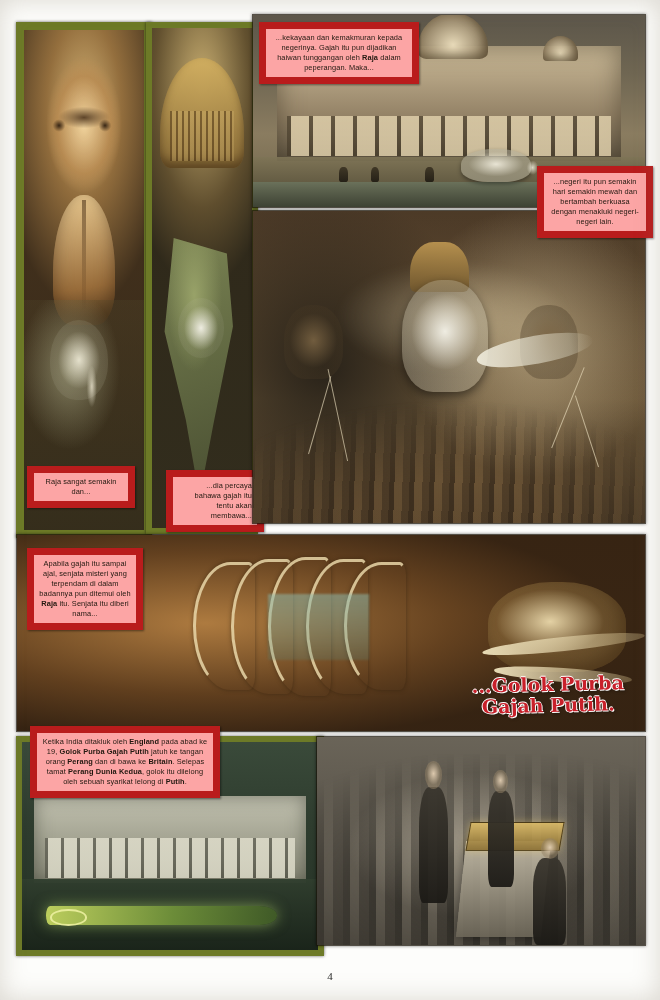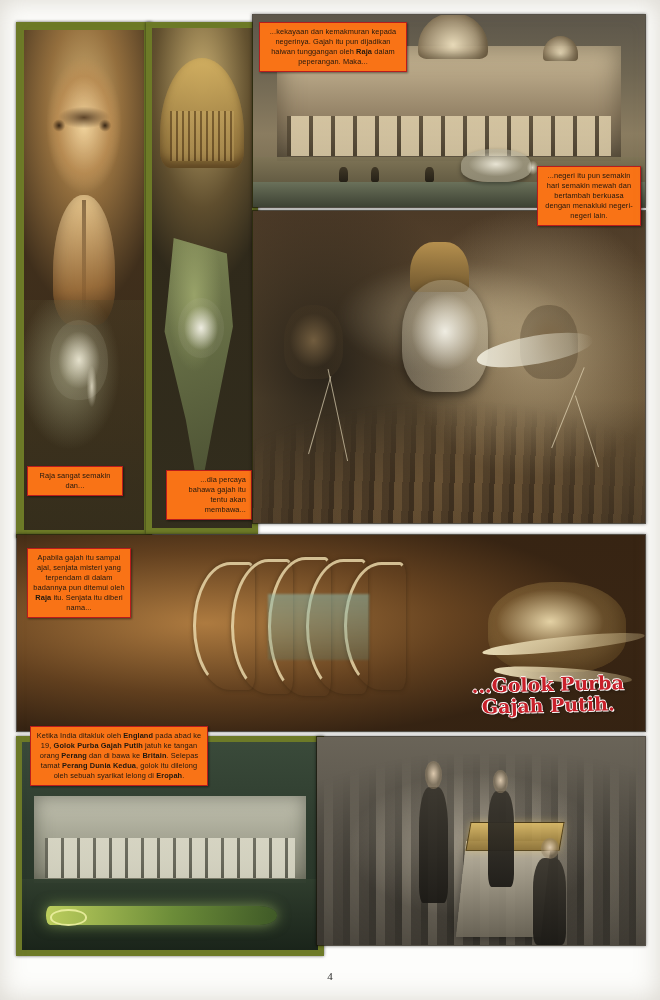--- a/index.html
+++ b/index.html
@@ -470,22 +470,22 @@
     top: -22%;
     width: 56%;
     height: 24%;
     background: radial-gradient(ellipse 50% 50% at 50% 45%, rgba(226,206,178,0.95), rgba(150,132,104,0.5) 80%);
     border-radius: 50%;
   }
 
   
   .caption {
     position: absolute;
-    background: #f97316;
-    border: 1px solid #b91c1c;
+    background: #fca5a5;
+    border: 7px solid #b91c1c;
     color: #20180f;
     font-size: 7.4px;
     line-height: 1.34;
     padding: 4px 5px;
     text-align: center;
     box-shadow: 1px 1px 2px rgba(0,0,0,0.45);
     letter-spacing: 0.1px;
   }
   .caption b { font-weight: bold; }
 
@@ -595,21 +595,21 @@
   <div class="caption" style="left:27px; top:548px; width:92px;">Apabila gajah itu sampai ajal, senjata misteri yang terpendam di dalam badannya pun ditemui oleh <b>Raja</b> itu. Senjata itu diberi nama...</div>
   <div class="sfx-title" style="left:458px; top:674px; width:180px;">...Golok Purba Gajah Putih.</div>
 
   <div class="panel ornate-thin" style="left:16px; top:736px; width:296px; height:208px;">
     <div class="art p6-bg">
       <div class="p6-building"></div>
       <div class="p6-ground"></div>
       <div class="p6-sword"></div>
     </div>
   </div>
-  <div class="caption" style="left:30px; top:726px; width:166px;">Ketika India ditakluk oleh <b>England</b> pada abad ke 19, <b>Golok Purba Gajah Putih</b> jatuh ke tangan orang <b>Perang</b> dan di bawa ke <b>Britain</b>. Selepas tamat <b>Perang Dunia Kedua</b>, golok itu dilelong oleh sebuah syarikat lelong di <b>Eropah</b>.</div>
+  <div class="caption" style="left:30px; top:726px; width:166px;">Ketika India ditakluk oleh <b>England</b> pada abad ke 19, <b>Golok Purba Gajah Putih</b> jatuh ke tangan orang <b>Perang</b> dan di bawa ke <b>Britain</b>. Selepas tamat <b>Perang Dunia Kedua</b>, golok itu dilelong oleh sebuah syarikat lelong di <b>Putih</b>.</div>
 
   <div class="panel" style="left:316px; top:736px; width:328px; height:208px;">
     <div class="art p7-bg">
       <div class="p7-crowd"></div>
       <div class="p7-podium"></div>
       <div class="p7-case"></div>
       <div class="p7-man" style="left:31%; top:24%; width:9%; height:56%;">
         <div class="head"></div>
       </div>
       <div class="p7-man" style="left:52%; top:26%; width:8%; height:46%;">

